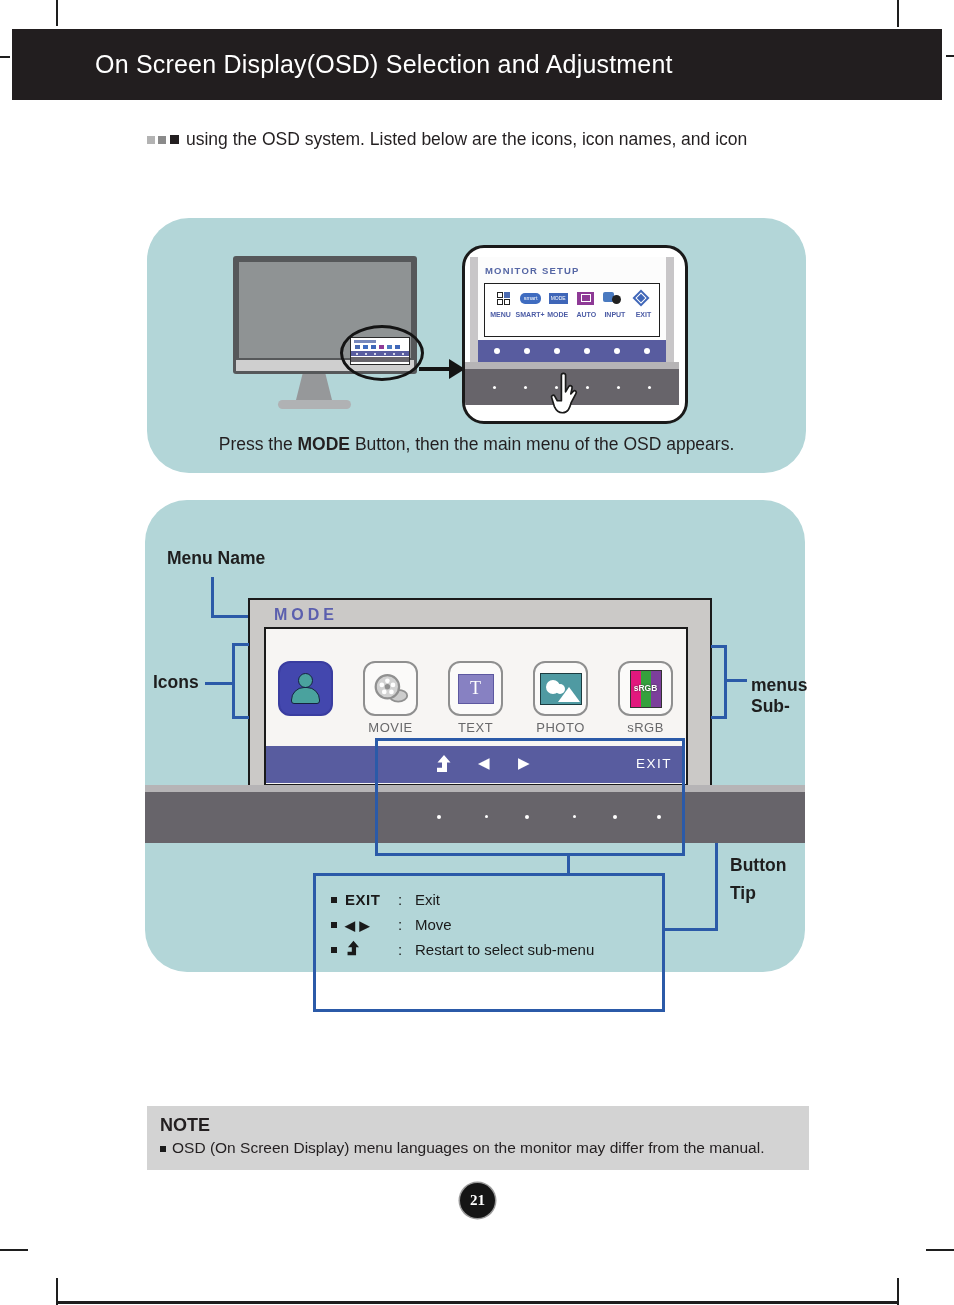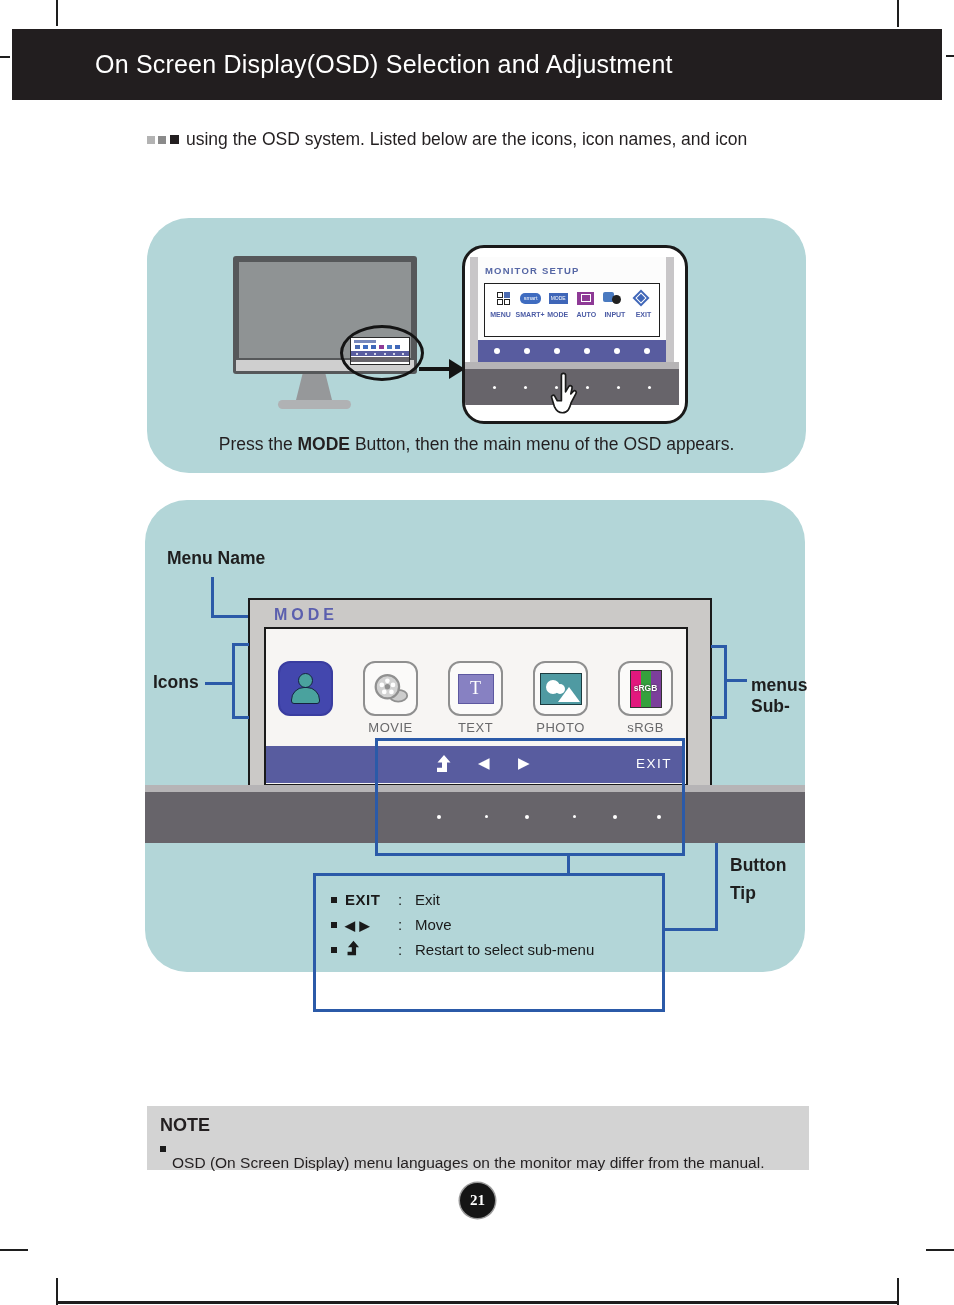--- a/index.html
+++ b/index.html
@@ -123,21 +123,21 @@
   .legend-row{position:absolute;left:0;width:100%;height:24px;font-size:15px;color:#1a1a1a;}
   .legend-row .b{position:absolute;left:15px;top:7px;width:6px;height:6px;background:#1a1a1a;}
   .legend-row .k{position:absolute;left:29px;top:1px;font-weight:bold;letter-spacing:.5px;}
   .legend-row .c{position:absolute;left:82px;top:1px;}
   .legend-row .d{position:absolute;left:99px;top:1px;}
 
   
   .note-box{position:absolute;left:147px;top:1106px;width:662px;height:64px;background:#d3d3d3;}
   .note-title{position:absolute;left:13px;top:9px;font-size:18px;font-weight:bold;}
   .note-bullet{position:absolute;left:13px;top:40px;width:6px;height:6px;background:#1a1a1a;}
-  .note-text{position:absolute;left:25px;top:33px;font-size:15.5px;margin-top:15px;}
+  .note-text{position:absolute;left:25px;top:33px;font-size:15.5px;}
 
   
   .page-badge{position:absolute;left:460px;top:1183px;width:35px;height:35px;border-radius:50%;background:#151515;
               box-shadow:0 0 0 1.5px #9a9a9a;display:flex;align-items:center;justify-content:center;
               color:#fff;font-family:"Liberation Serif",serif;font-size:15px;font-weight:bold;}
 </style>
 </head>
 <body>
 
 <div class="page">

